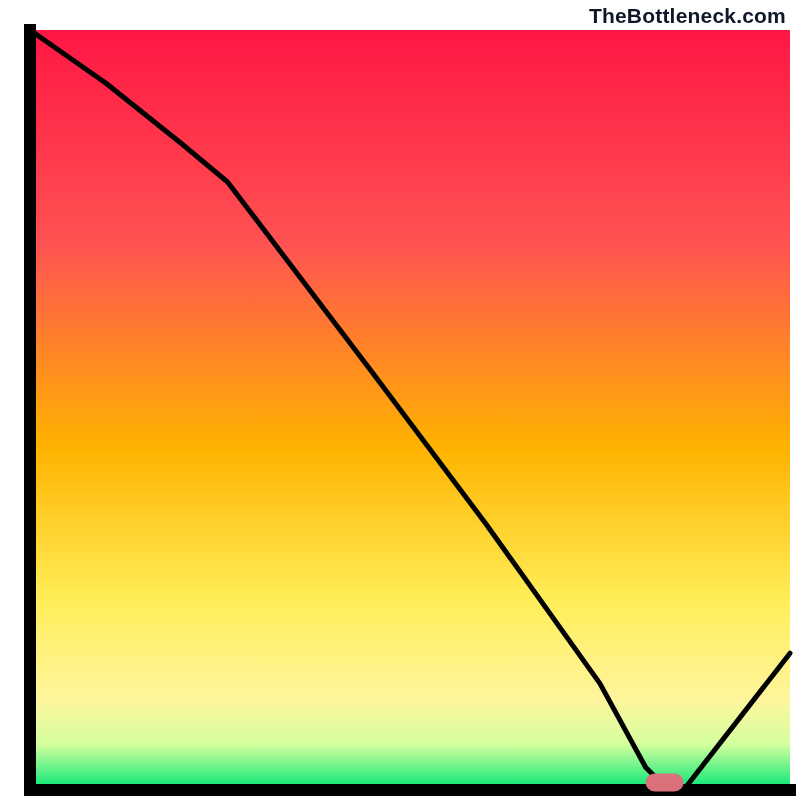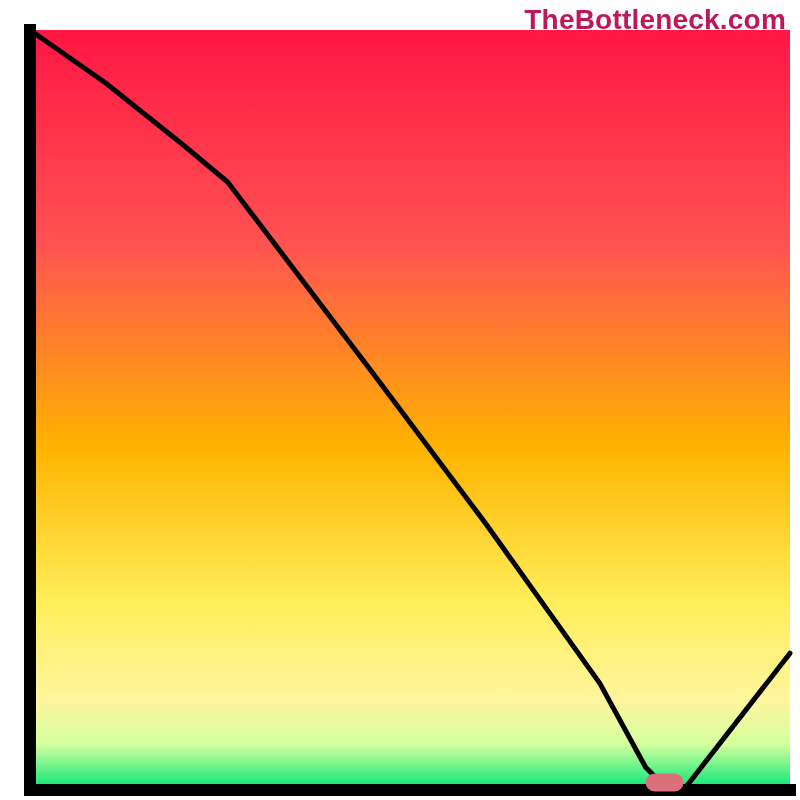--- a/index.html
+++ b/index.html
@@ -12,23 +12,23 @@
   }
   .stage {
     position: relative;
     width: 800px;
     height: 800px;
   }
   .watermark {
     position: absolute;
     top: 4px;
     right: 14px;
-    font-size: 28px;
+    font-size: 21px;
     font-weight: 600;
-    color: #be185d;
+    color: #0f172a;
     letter-spacing: 0.2px;
   }
   svg {
     position: absolute;
     inset: 0;
   }
 </style>
 </head>
 <body>
 

